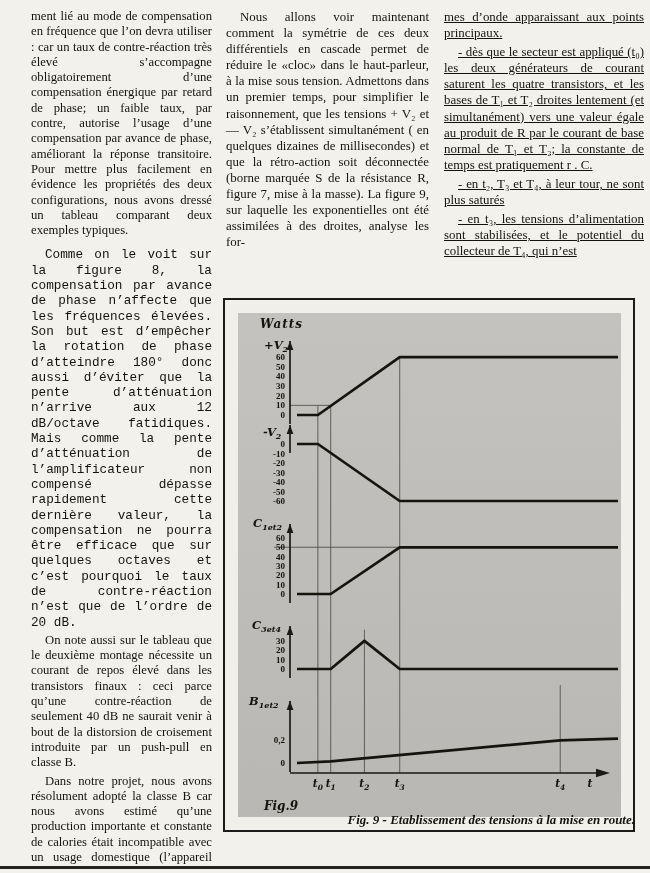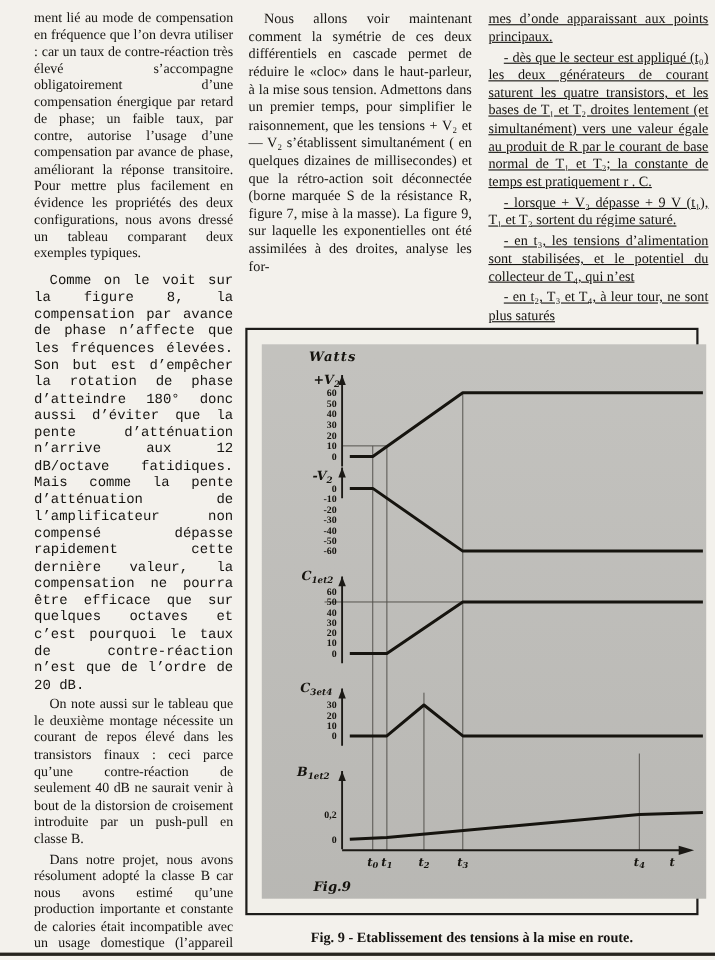--- a/index.html
+++ b/index.html
@@ -8,24 +8,24 @@
   .col{position:absolute;top:6px;text-align:justify;overflow:hidden;}
   .col p{margin:3px;}
   .col p.indent{text-indent:14px;}
   .col p.gap{margin-top:9px;font-family:Liberation Mono, monospace;}
   #col1{left:28px;width:187px;height:858px;font-size:12.7px;line-height:15.3px;}
   #col2{left:223px;width:209px;height:292px;font-size:12.9px;line-height:16.1px;}
   #col3{left:441px;width:206px;height:292px;font-size:12.9px;line-height:16.1px;text-decoration:underline;}
   .figure-frame{position:absolute;left:223px;top:298px;width:412px;height:534px;
         background:#f1efe9;border:2.5px solid #1d1c1a;box-sizing:border-box;}
   .figure-gray{position:absolute;left:13px;top:13px;width:383px;height:504px;background:#c0bfbb;
-        background-image:linear-gradient(180deg,rgba(255,255,255,.05),rgba(0,0,0,.04));padding-left:21px;}
+        background-image:linear-gradient(180deg,rgba(255,255,255,.05),rgba(0,0,0,.04));}
   .figure-gray svg{display:block;width:383px;height:504px;}
-  .caption{position:absolute;left:223px;top:844px;width:412px;text-align:center;
-        font-weight:bold;font-size:13px;}
+  .caption{position:absolute;left:223px;top:812px;width:412px;text-align:right;
+        font-style:italic;font-weight:bold;font-size:13px;}
   .bottom-rule{position:absolute;left:0;top:866px;width:650px;height:3px;background:#26241f;}
   
   .curve{fill:none;stroke:#16140f;stroke-width:2.7;stroke-linejoin:round;}
   .axis{stroke:#1b1915;stroke-width:1.7;}
   .axisfill{fill:#1b1915;}
   .guide{stroke:#54524d;stroke-width:0.9;}
   .tick{font:bold 9px "Liberation Serif","DejaVu Serif",serif;fill:#15130e;text-anchor:end;}
   .plabel{font:italic bold 11.5px "DejaVu Serif",serif;fill:#15130e;}
   .psub{font-size:8px;}
   .xtick{font:italic bold 10.5px "DejaVu Serif",serif;fill:#15130e;text-anchor:middle;}
@@ -45,23 +45,22 @@
     <p class="indent">Dans notre projet, nous avons résolument adopté la classe B car nous avons estimé qu’une production importante et constante de calories était incompatible avec un usage domestique (l’appareil devant être dissimulé à l’intérieur d’un meuble). Nous avons cherché à obtenir, en boucle ouverte, le gain le plus élevé qui soit compatible avec une réponse uniforme dans la zone critique, c’est à dire au moins jusqu’à 10 kHz : ceci nous garantit que la distorsion n’augmente pas exagérément dans le haut du spectre. Il reste alors à vérifier que la distorsion</p>
   </div>
 
   <div class="col" id="col2">
     <p class="indent">Nous allons voir maintenant comment la symétrie de ces deux différentiels en cascade permet de réduire le «cloc» dans le haut-parleur, à la mise sous tension. Admettons dans un premier temps, pour simplifier le raisonnement, que les tensions + V₂ et — V₂ s’établissent simultanément ( en quelques dizaines de millisecondes) et que la rétro-action soit déconnectée (borne marquée S de la résistance R, figure 7, mise à la masse). La figure 9, sur laquelle les exponentielles ont été assimilées à des droites, analyse les for-</p>
   </div>
 
   <div class="col" id="col3">
     <p>mes d’onde apparaissant aux points principaux.</p>
     <p class="indent">- dès que le secteur est appliqué (t₀) les deux générateurs de courant saturent les quatre transistors, et les bases de T₁ et T₂ droites lentement (et simultanément) vers une valeur égale au produit de R par le courant de base normal de T₁ et T₂; la constante de temps est pratiquement r . C.</p>
-    <p class="indent">- lorsque + V₂ dépasse + 9 V (t₁), T₁ et T₂ sortent du régime saturé.</p>
+    <p class="indent">- en t₂, T₃ et T₄, à leur tour, ne sont plus saturés</p>
     <p class="indent">- en t₃, les tensions d’alimentation sont stabilisées, et le potentiel du collecteur de T₄, qui n’est</p>
-    <p class="indent">- en t₂, T₃ et T₄, à leur tour, ne sont plus saturés</p>
   </div>
 
   <div class="figure-frame">
     <div class="figure-gray">
       <svg id="fig9" viewBox="0 0 383 504">
           <line x1="79.86500000000001" y1="92.35" x2="79.86500000000001" y2="460" class="guide"></line>
           <line x1="92.705" y1="92.35" x2="92.705" y2="460" class="guide"></line>
           <line x1="126.41" y1="316.73" x2="126.41" y2="460" class="guide"></line>
           <line x1="161.72" y1="44.1" x2="161.72" y2="460" class="guide"></line>
           <line x1="322.21999999999997" y1="372.03" x2="322.21999999999997" y2="460" class="guide"></line>

